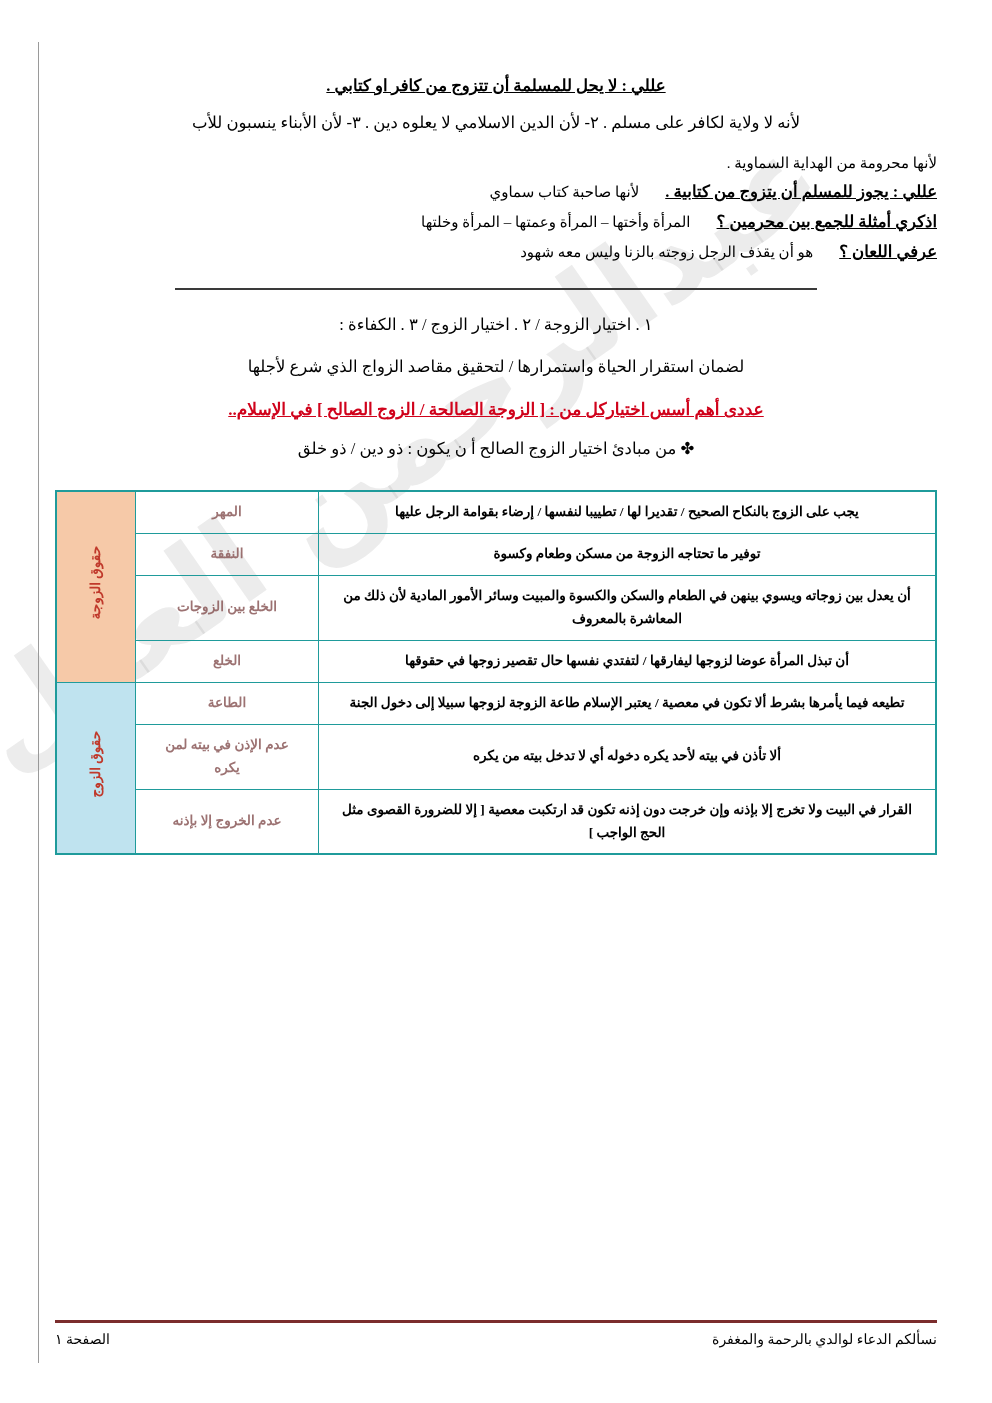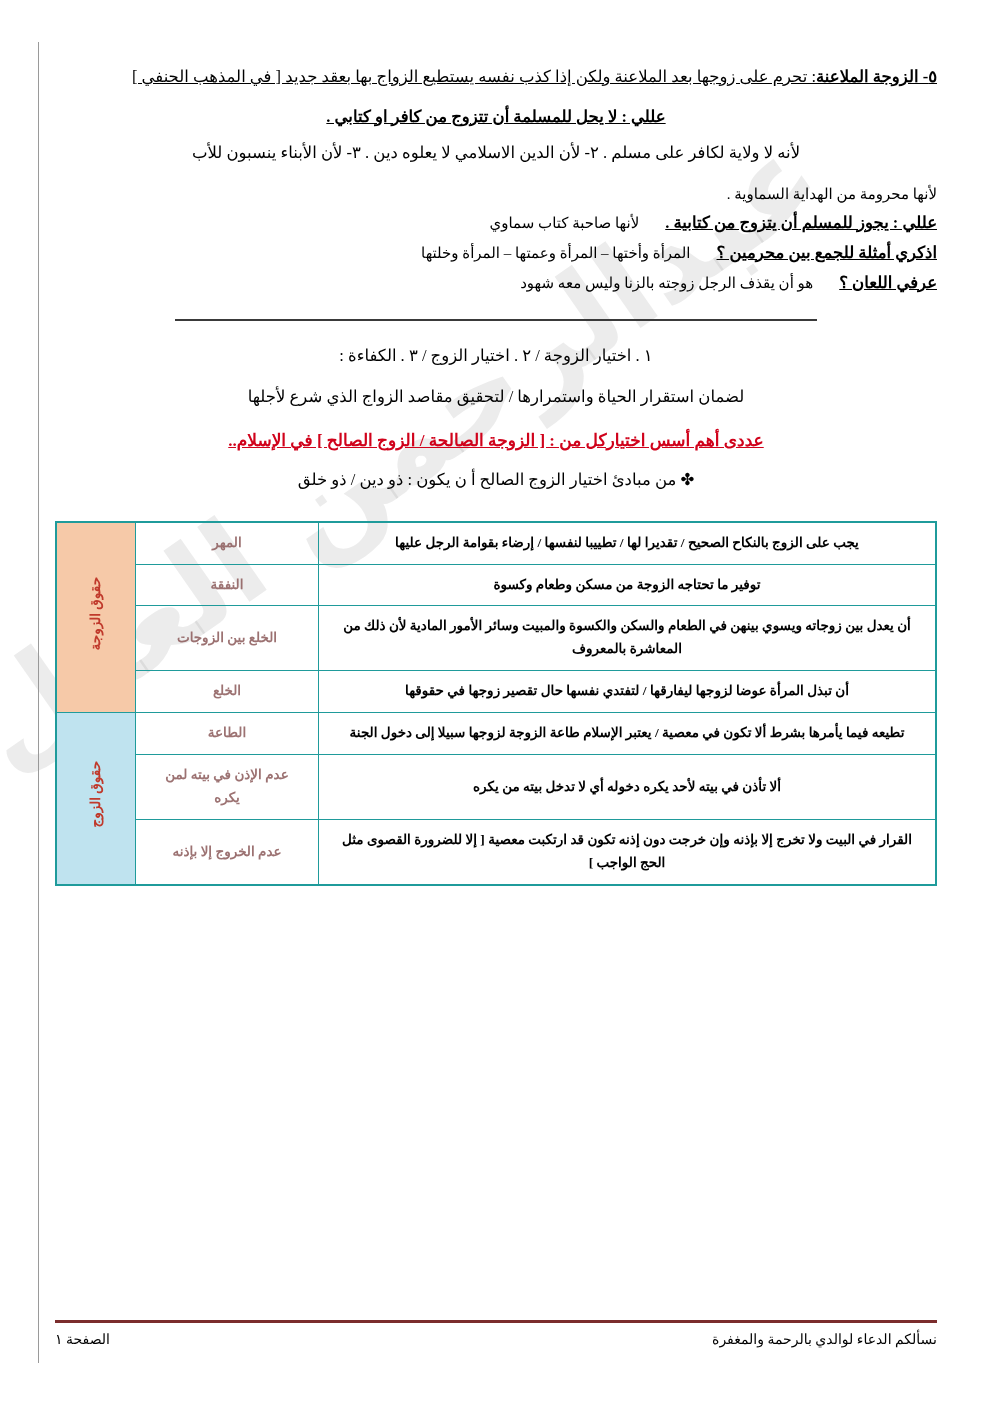--- a/index.html
+++ b/index.html
@@ -182,23 +182,20 @@
 </head>
 <body>
 
 <div class="page">
   <div class="page-edge"></div>
 
   <div class="watermark">عبدالرحمن العدل</div>
 
   <div class="content">
 
-    <p class="line">
-      <span class="u b">٥- الزوجة الملاعنة</span><span class="u">:  تحرم على زوجها بعد الملاعنة ولكن إذا كذب نفسه يستطيع الزواج بها بعقد جديد [ في المذهب الحنفي ]</span>
-    </p>
 
     <p class="line center b u" style="margin-top:9px;">عللي : لا يحل للمسلمة أن تتزوج من كافر او كتابي .</p>
     <p class="line center">لأنه لا ولاية لكافر على مسلم . ٢- لأن الدين الاسلامي لا يعلوه دين . ٣- لأن الأبناء ينسبون للأب</p>
 
     <div class="q-row" style="margin-top:16px;">
       <span class="q-ans">لأنها محرومة من الهداية السماوية .</span>
     </div>
 
     <div class="q-row">
       <span class="q-label">عللي : يجوز للمسلم أن يتزوج من كتابية .</span>

